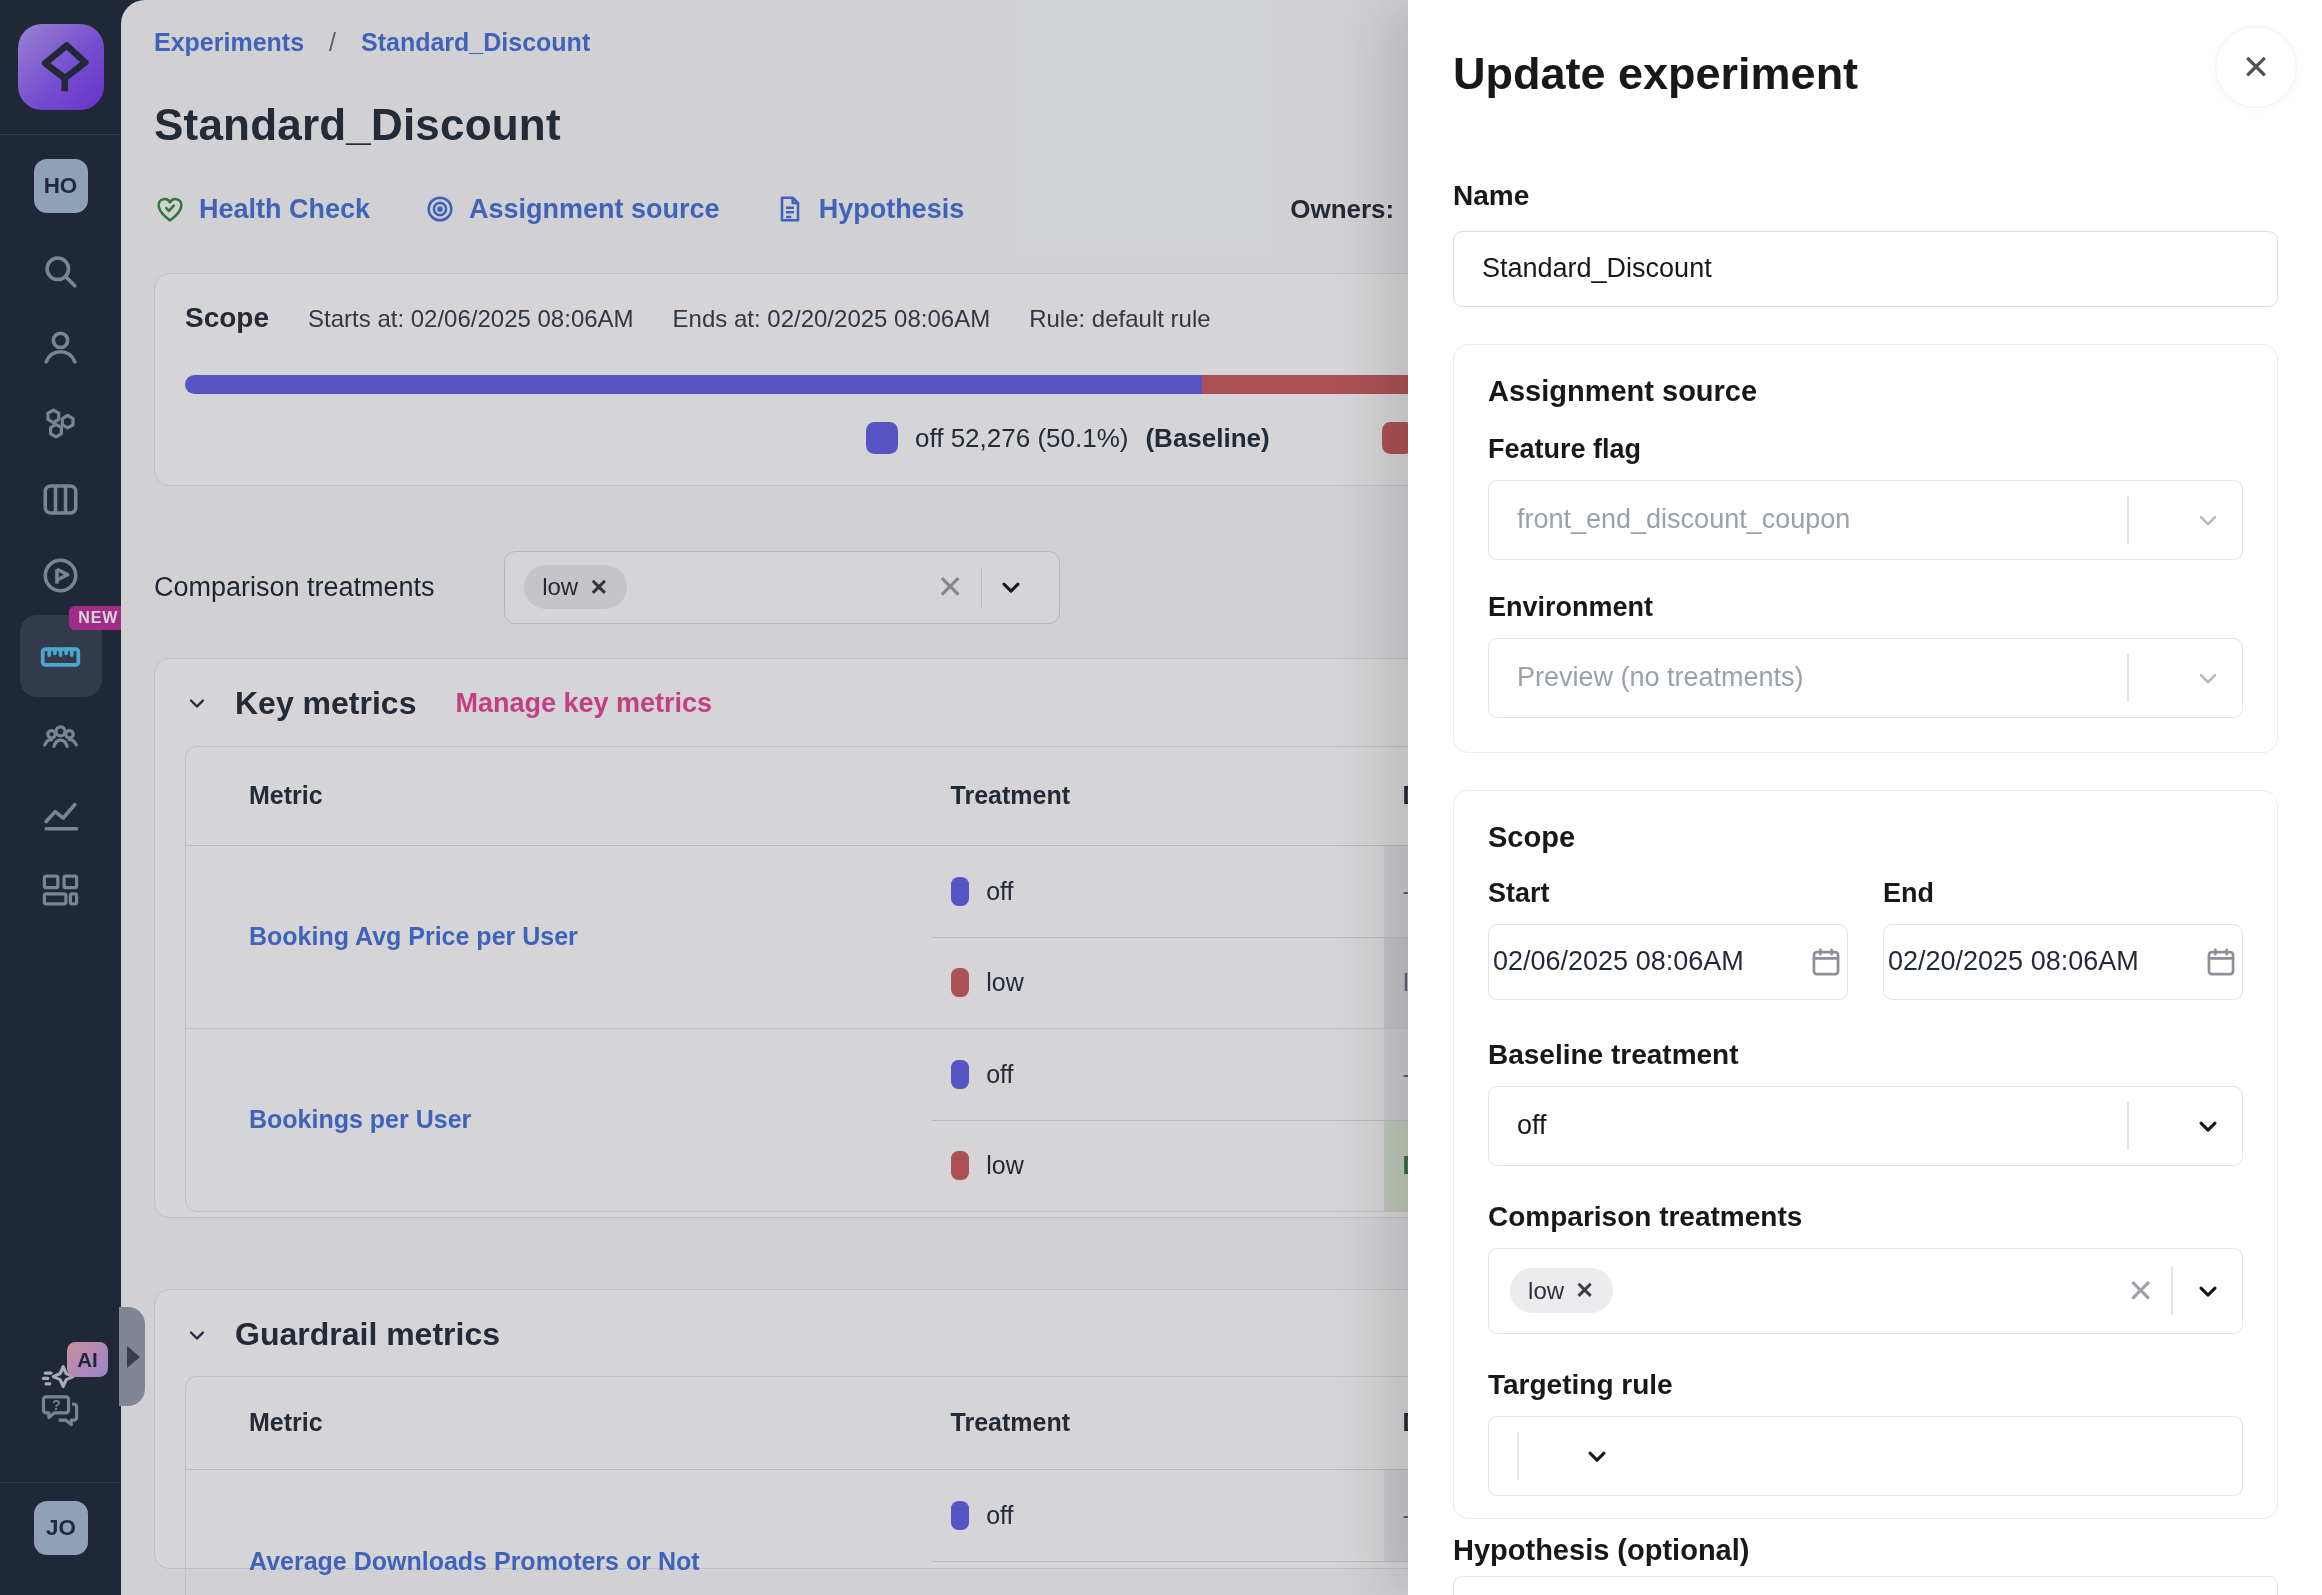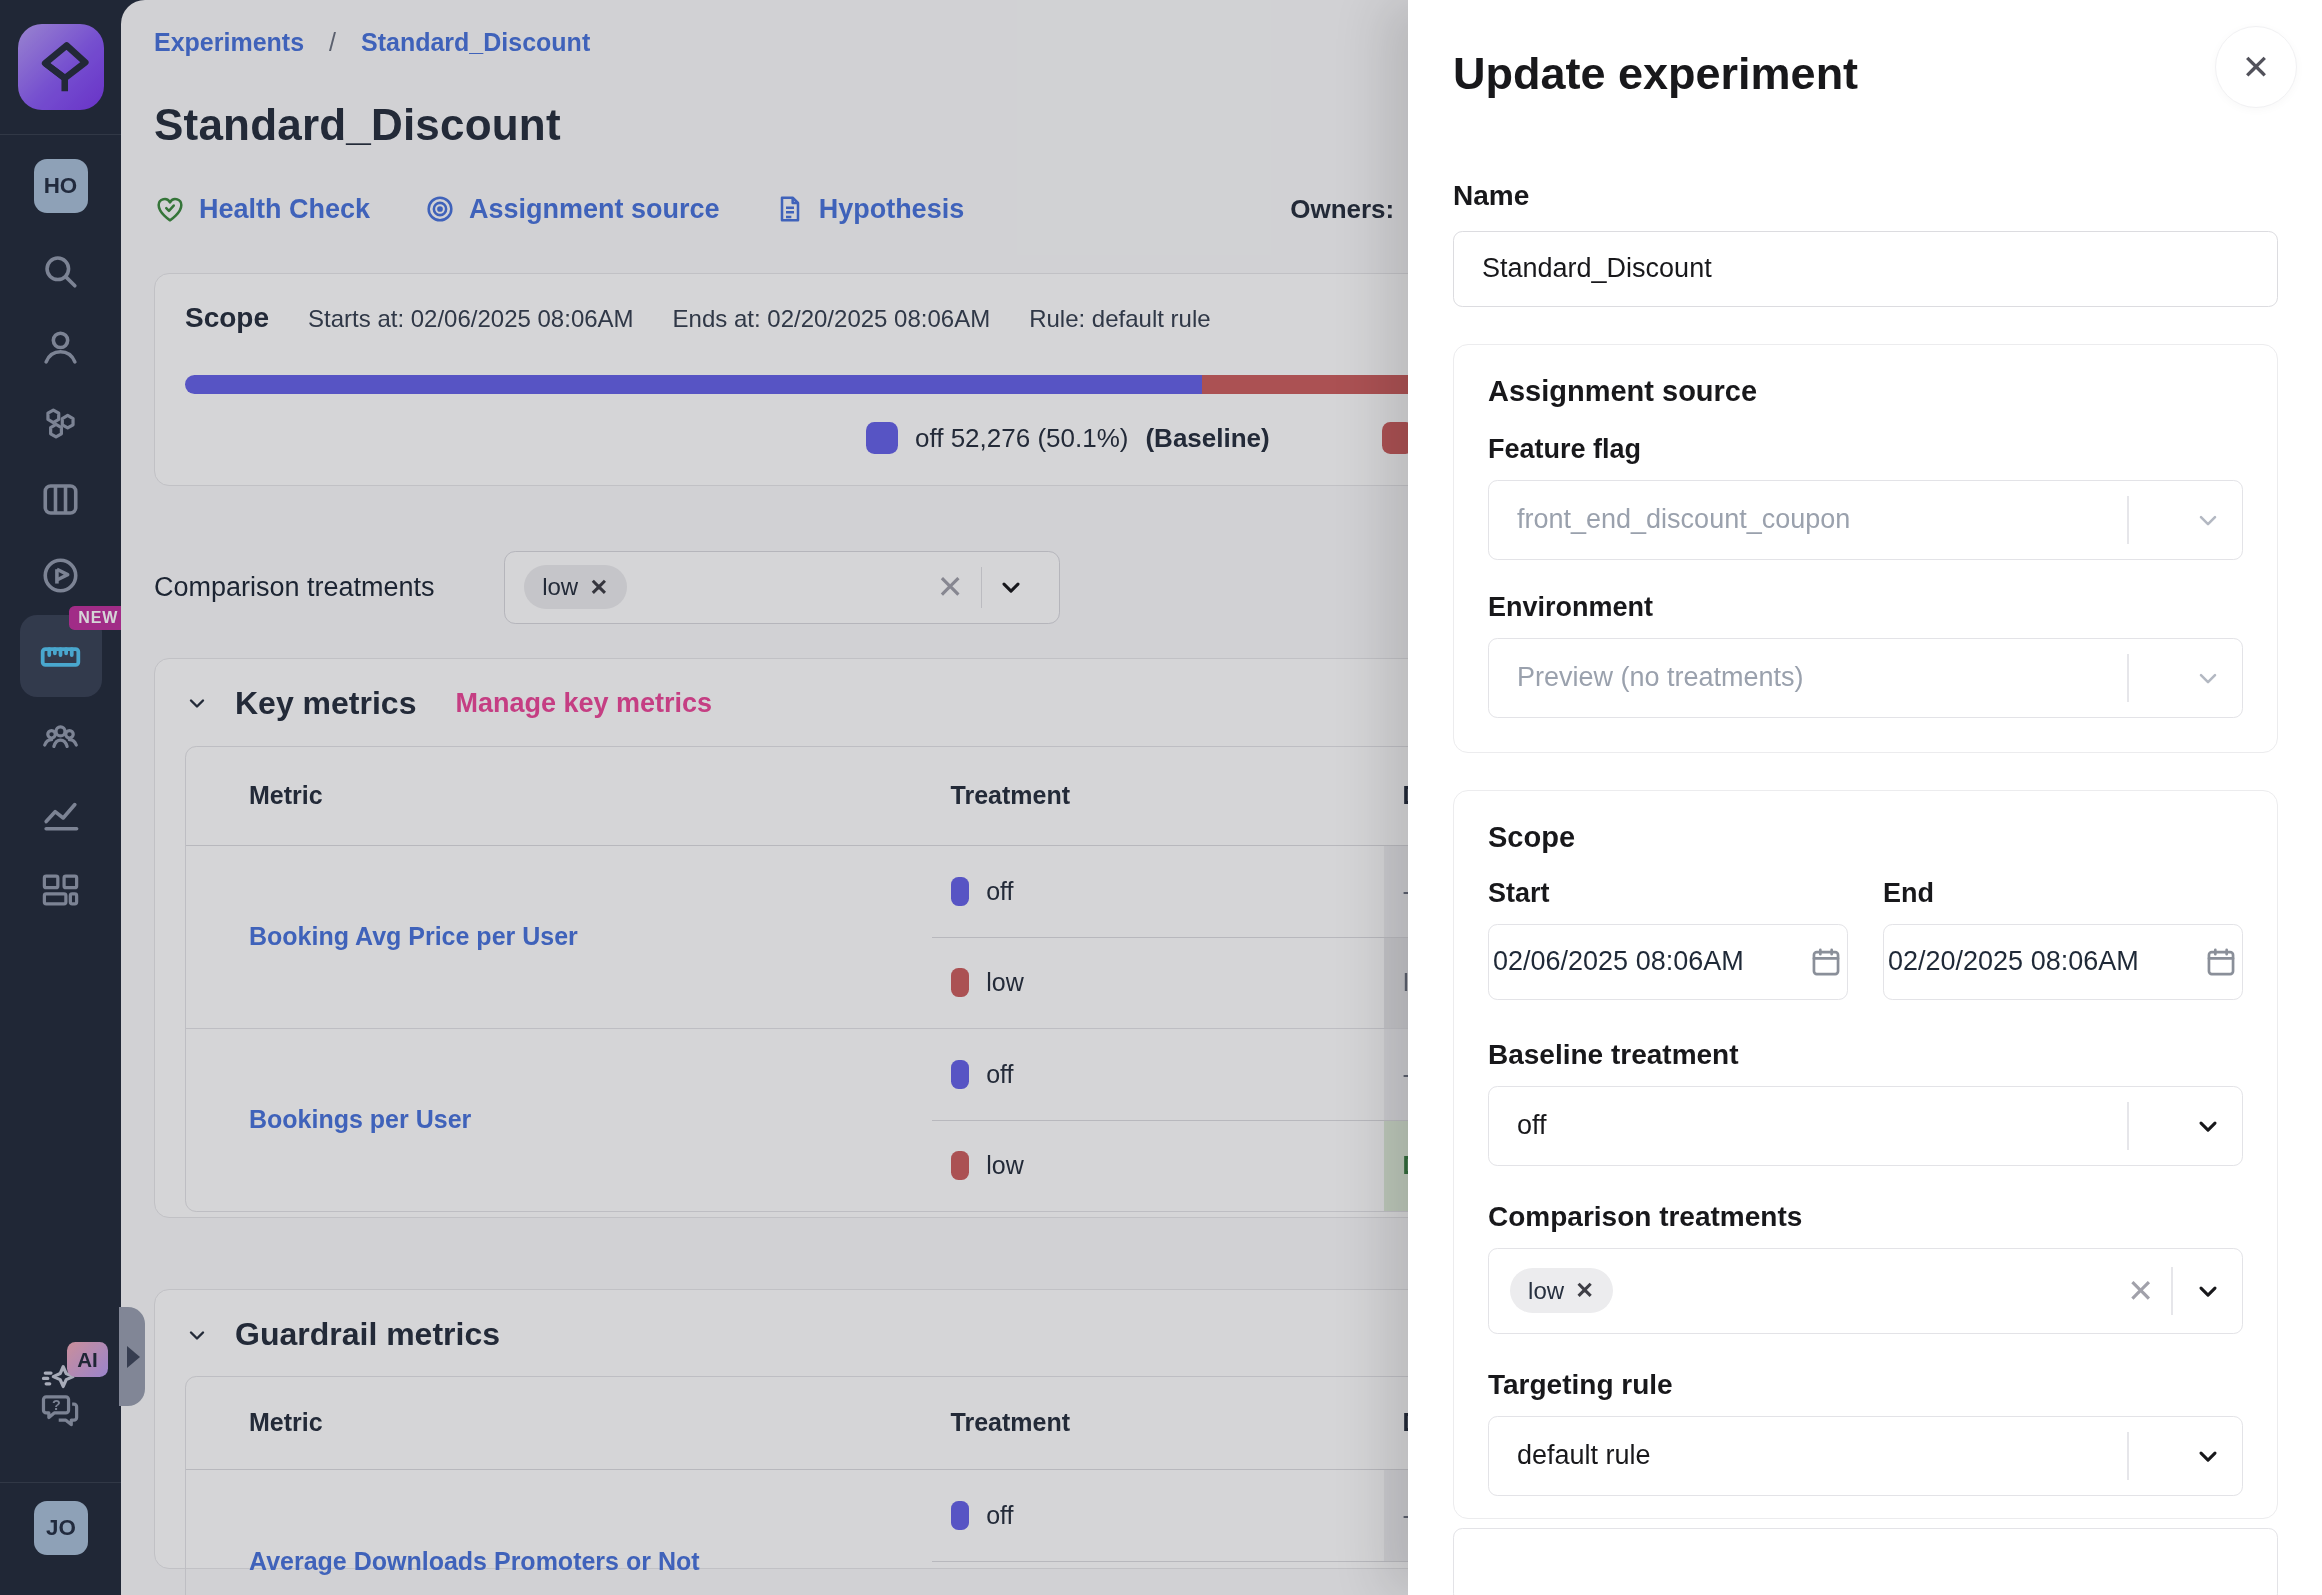--- a/index.html
+++ b/index.html
@@ -521,27 +521,27 @@
         <span class="pdivider"></span>
         <span class="pchev chev-dark">
             <svg viewBox="0 0 24 24" fill="none" stroke="currentColor" stroke-width="2.6" stroke-linecap="round" stroke-linejoin="round">
               <path d="M6 9.5l6 6 6-6"></path>
             </svg>
           </span>
       </div>
 
       <div class="sub-label" style="margin-top:35px;font-size:28px">Targeting rule</div>
       <div class="pselect">
-        <span class="pselect-text txt-dark">default rule</span>
         <span class="pdivider"></span>
         <span class="pchev chev-dark">
             <svg viewBox="0 0 24 24" fill="none" stroke="currentColor" stroke-width="2.6" stroke-linecap="round" stroke-linejoin="round">
               <path d="M6 9.5l6 6 6-6"></path>
             </svg>
           </span>
       </div>
     </div>
 
+    <div class="hyp-label">Hypothesis (optional)</div>
     <div class="hyp-area"></div>
   </aside>
 
 </div>
 
 
 </body></html>

